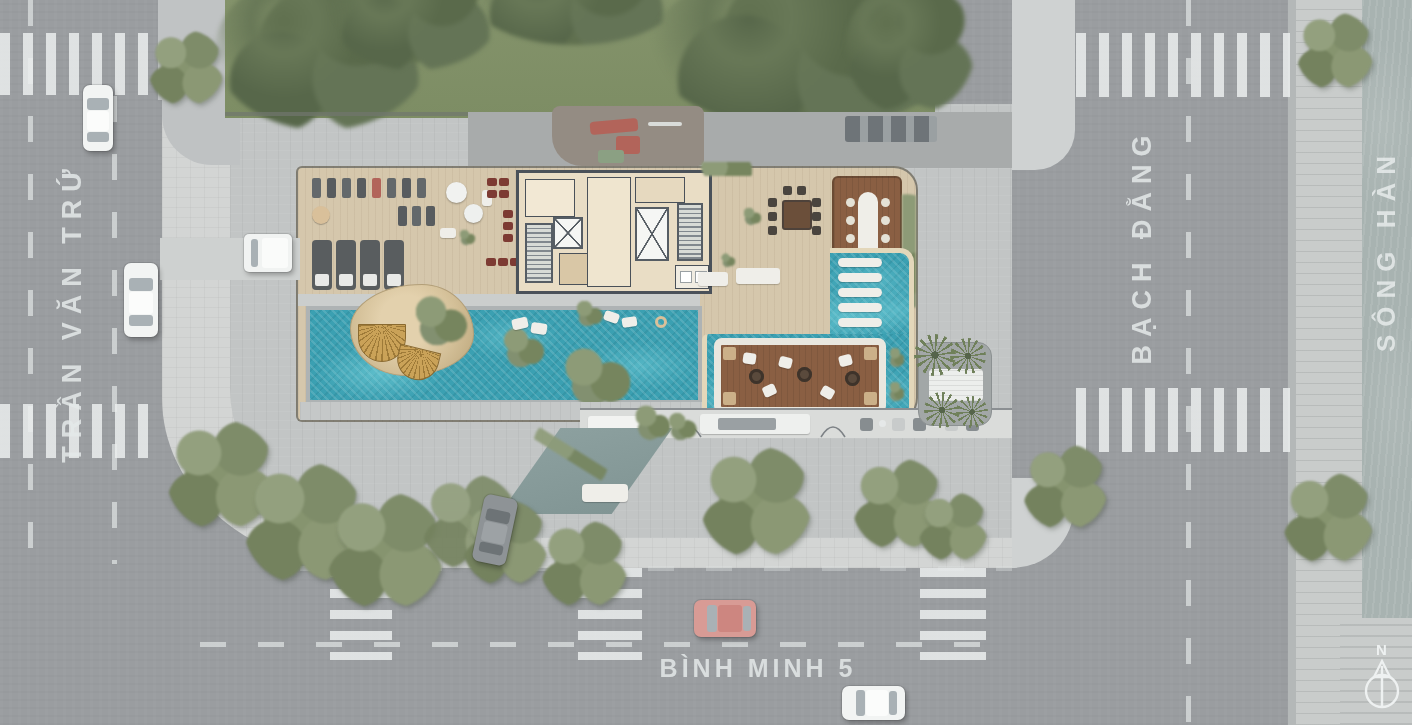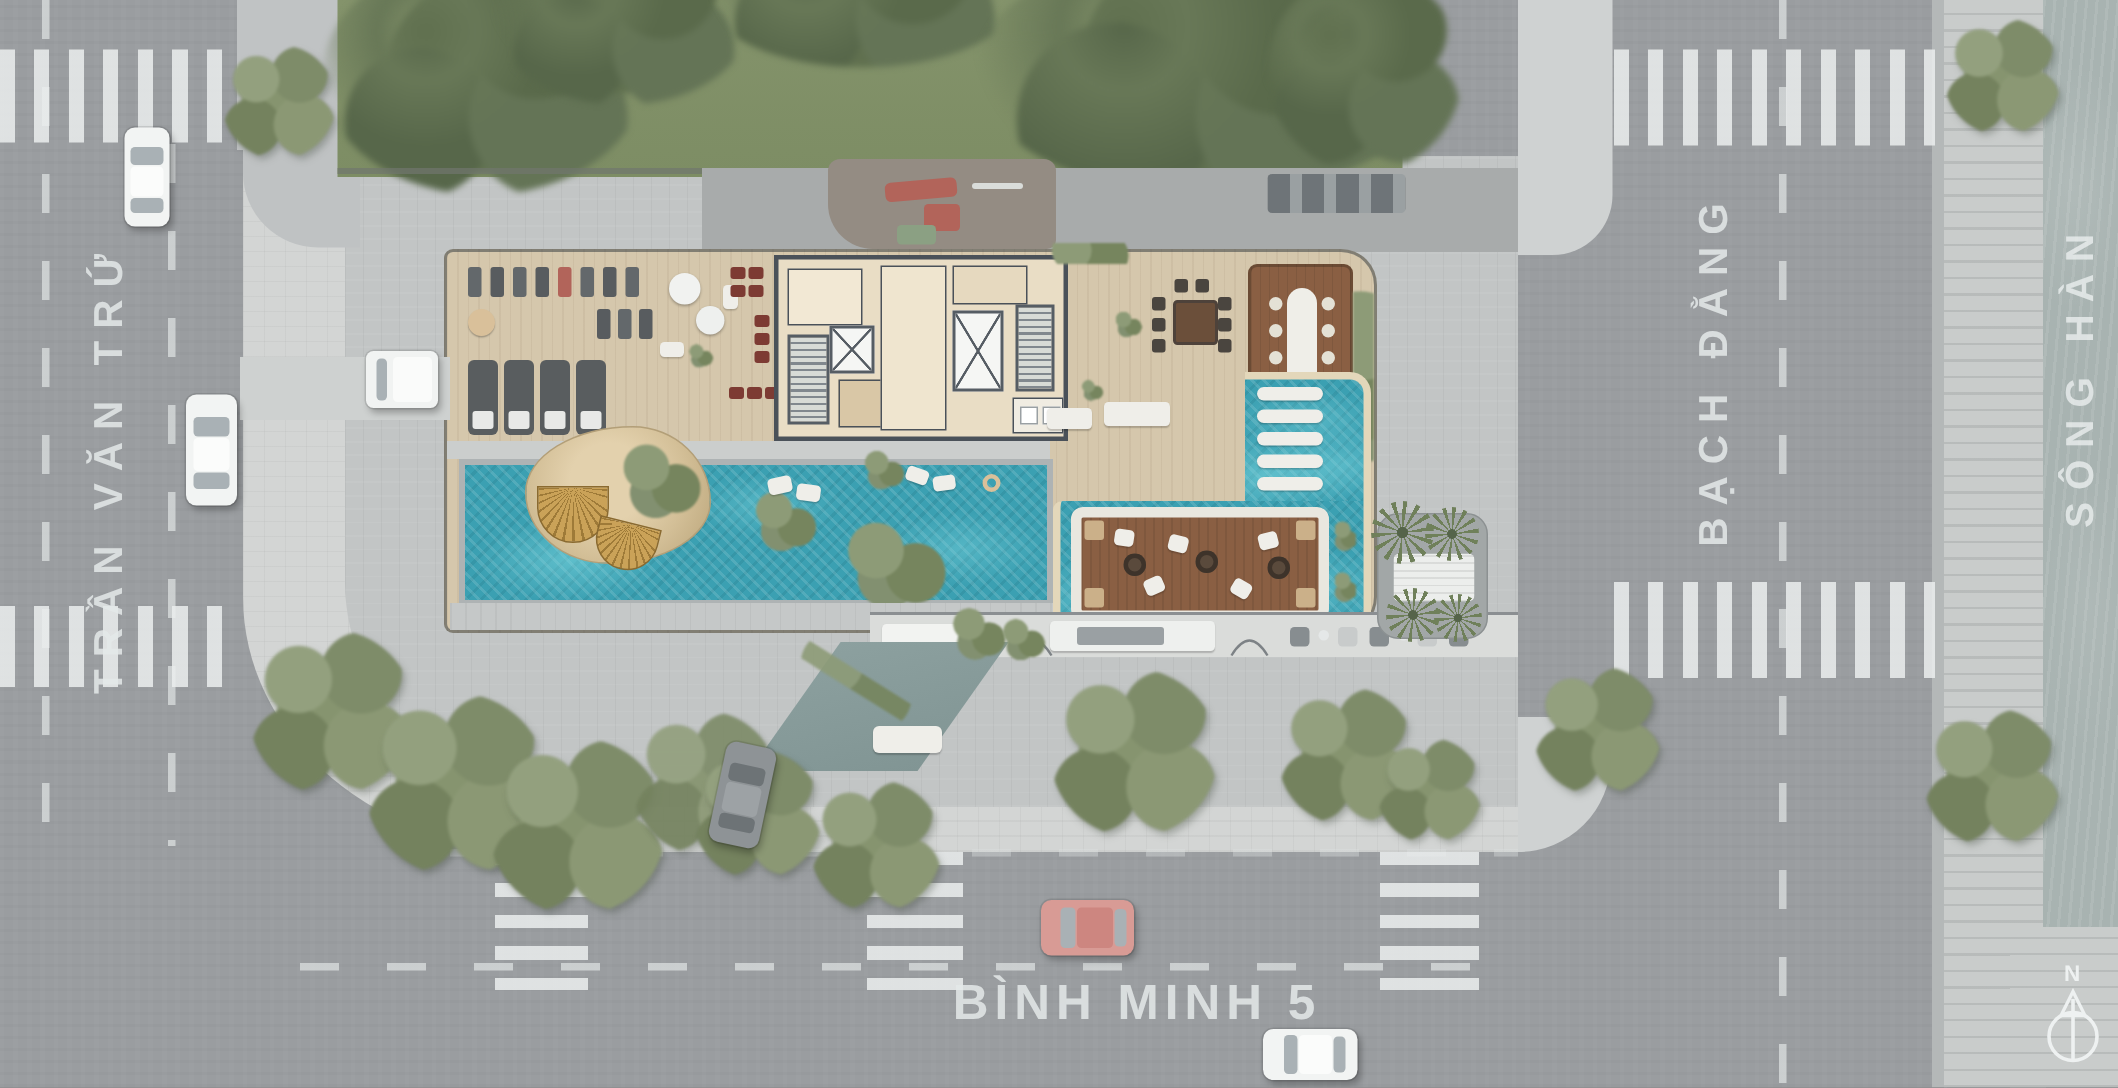--- a/index.html
+++ b/index.html
@@ -354,21 +354,21 @@
   </div>
   <div class="car" style="left:842px;top:686px;width:63px;height:34px;background:#f2f4f3;">
     <div class="glass" style="left:14px;top:4px;width:9px;height:26px;"></div>
     <div class="abs" style="left:24px;top:4px;width:22px;height:26px;background:#fbfcfb;border-radius:3px;"></div>
     <div class="glass" style="left:47px;top:5px;width:8px;height:24px;"></div>
   </div>
 
   <div class="abs label" style="left:-108px;top:294px;width:360px;transform:rotate(-90deg);">TRẦN VĂN TRỨ</div>
   <div class="abs label" style="left:992px;top:228px;width:300px;transform:rotate(-90deg);">BẠCH ĐẰNG</div>
   <div class="abs label" style="left:1256px;top:232px;width:260px;transform:rotate(-90deg);font-size:26px;color:rgba(236,240,240,.78);">SÔNG HÀN</div>
-  <div class="abs label" style="left:608px;top:650px;width:300px;font-size:33px;letter-spacing:4px;">BÌNH MINH 5</div>
+  <div class="abs label" style="left:608px;top:650px;width:300px;font-size:25px;letter-spacing:4px;">BÌNH MINH 5</div>
 
   <div class="abs" style="left:1356px;top:642px;width:52px;height:76px;text-align:center;">
     <div style="font-weight:700;font-size:15px;color:#eef1f1;letter-spacing:1px;line-height:16px;">N</div>
     <svg width="46" height="54" viewBox="0 0 46 54" style="display:block;margin:0 auto;">
       <circle cx="23" cy="33" r="16" fill="none" stroke="#eef1f1" stroke-width="2.4"></circle>
       <line x1="23" y1="8" x2="23" y2="49" stroke="#eef1f1" stroke-width="2.4"></line>
       <path d="M23 3 L15 19 L31 19 Z" fill="none" stroke="#eef1f1" stroke-width="2.2"></path>
     </svg>
   </div>
 

